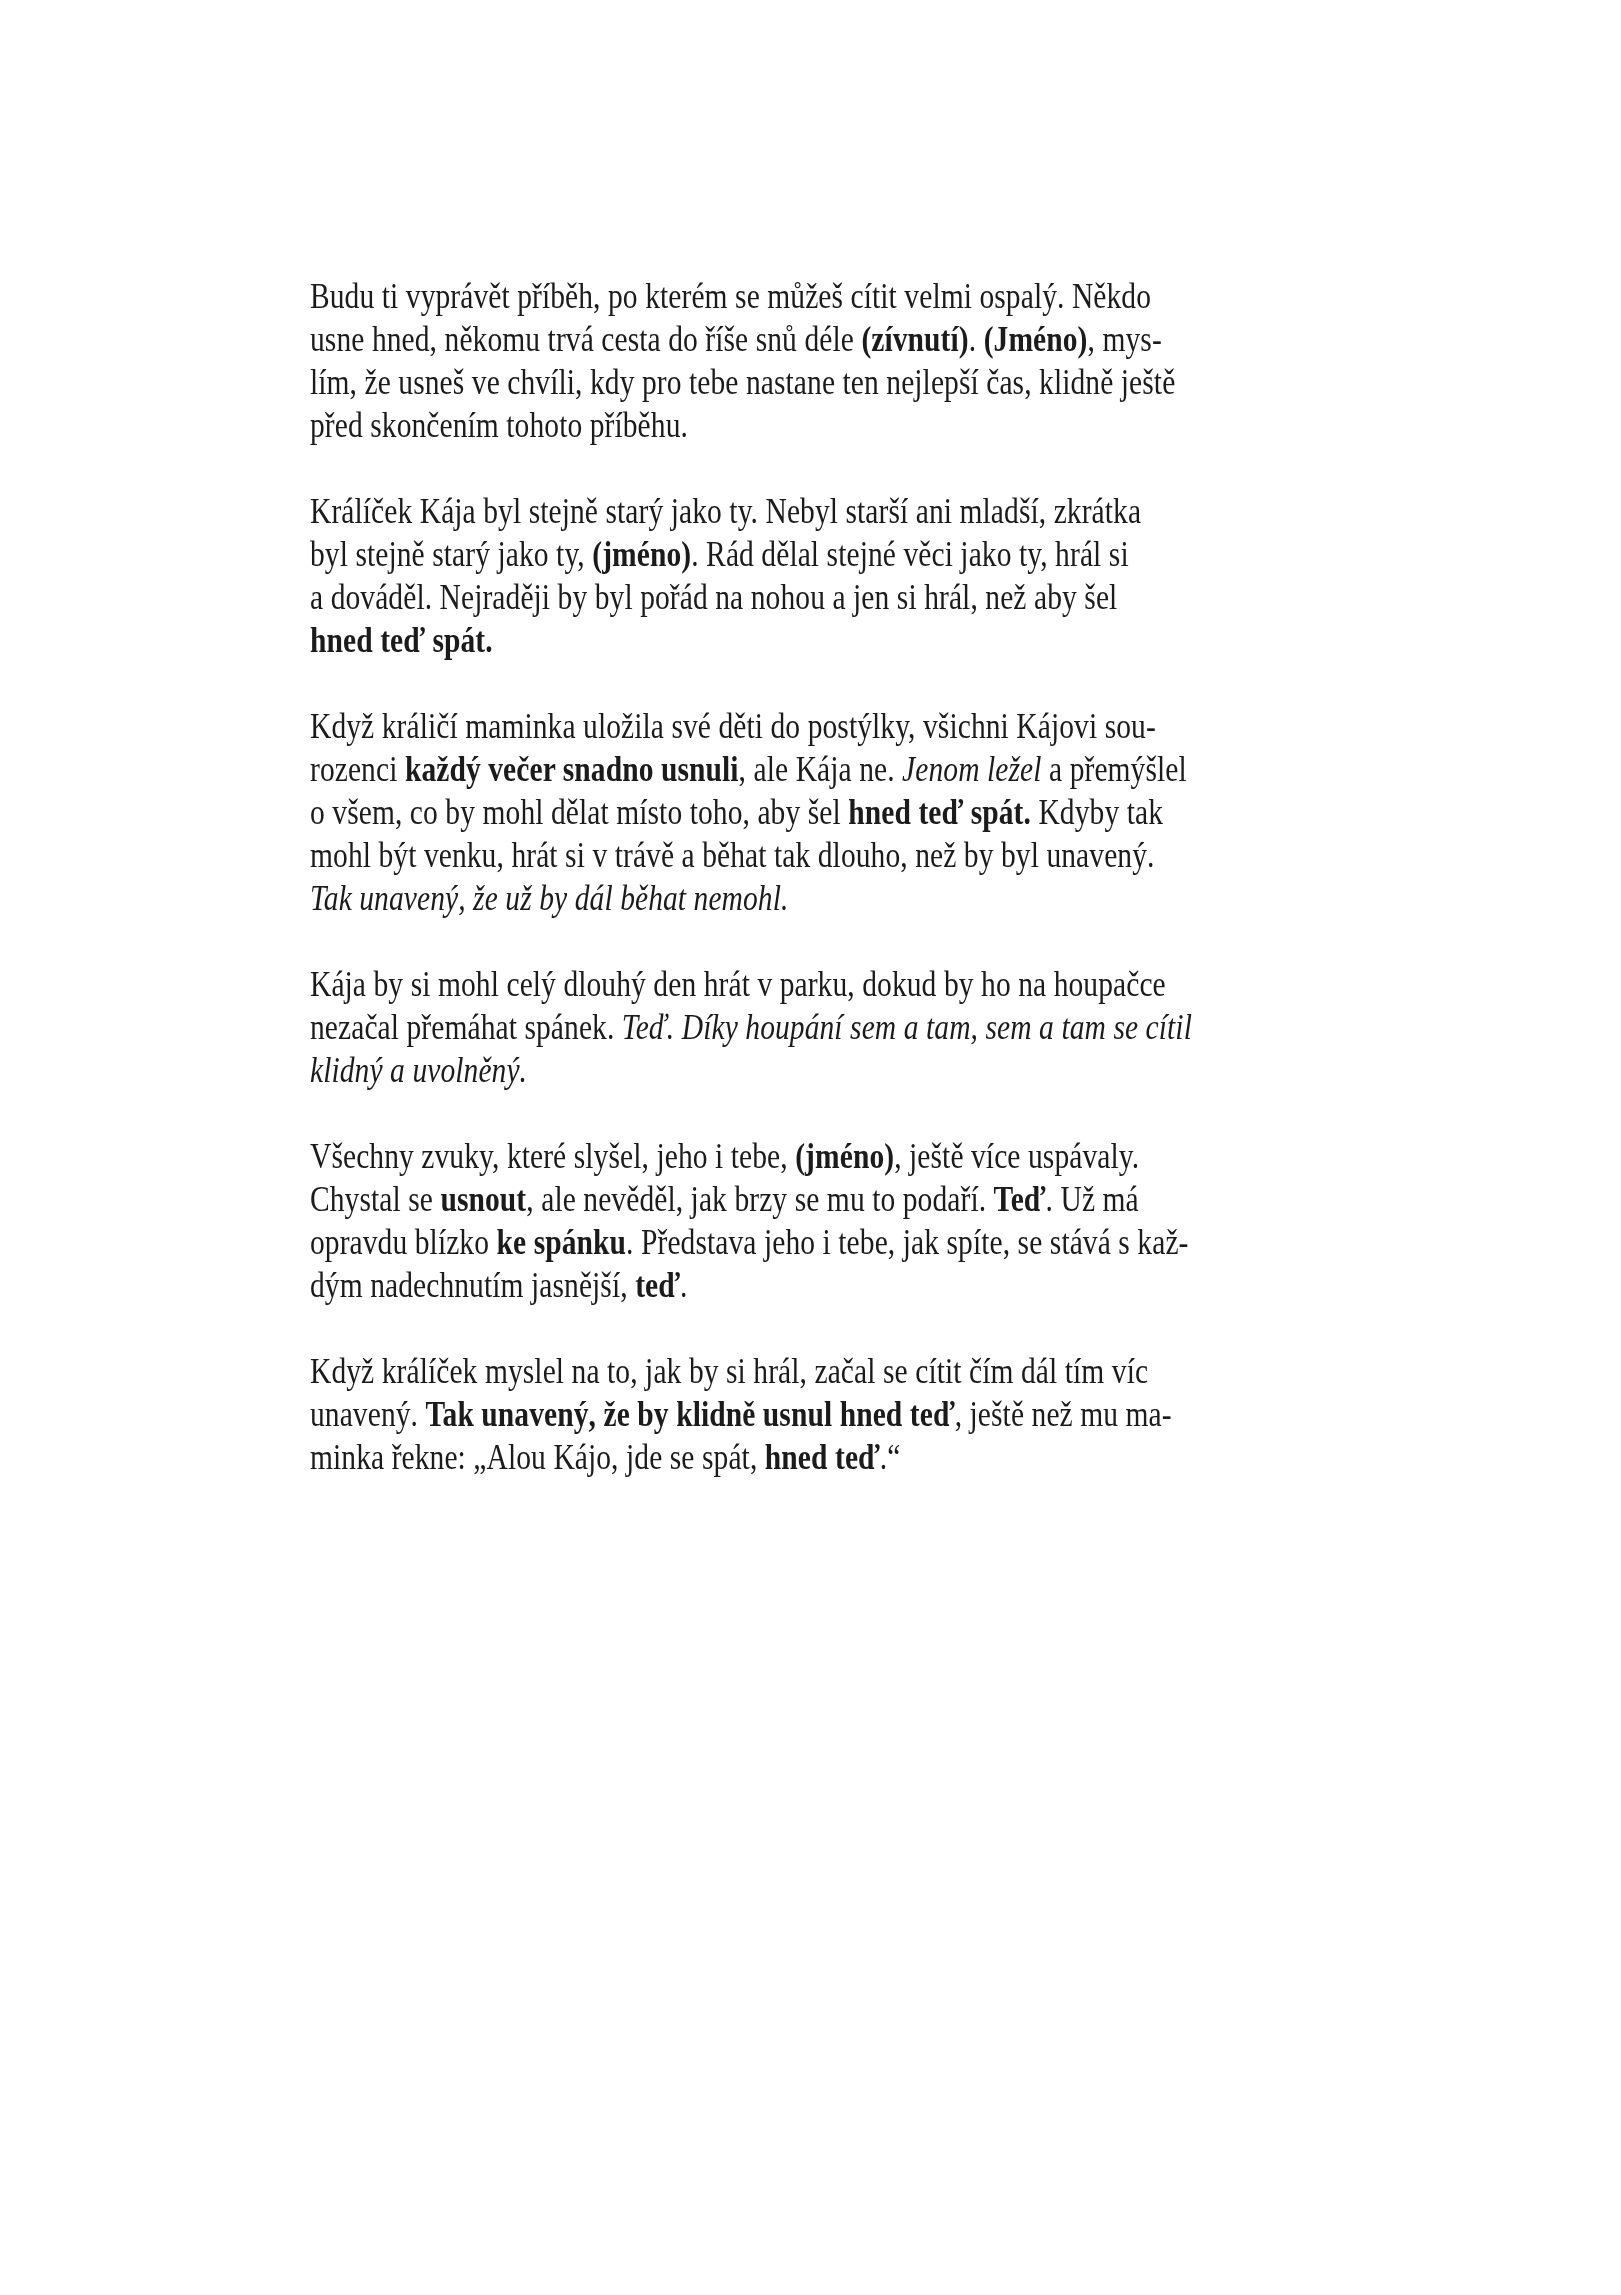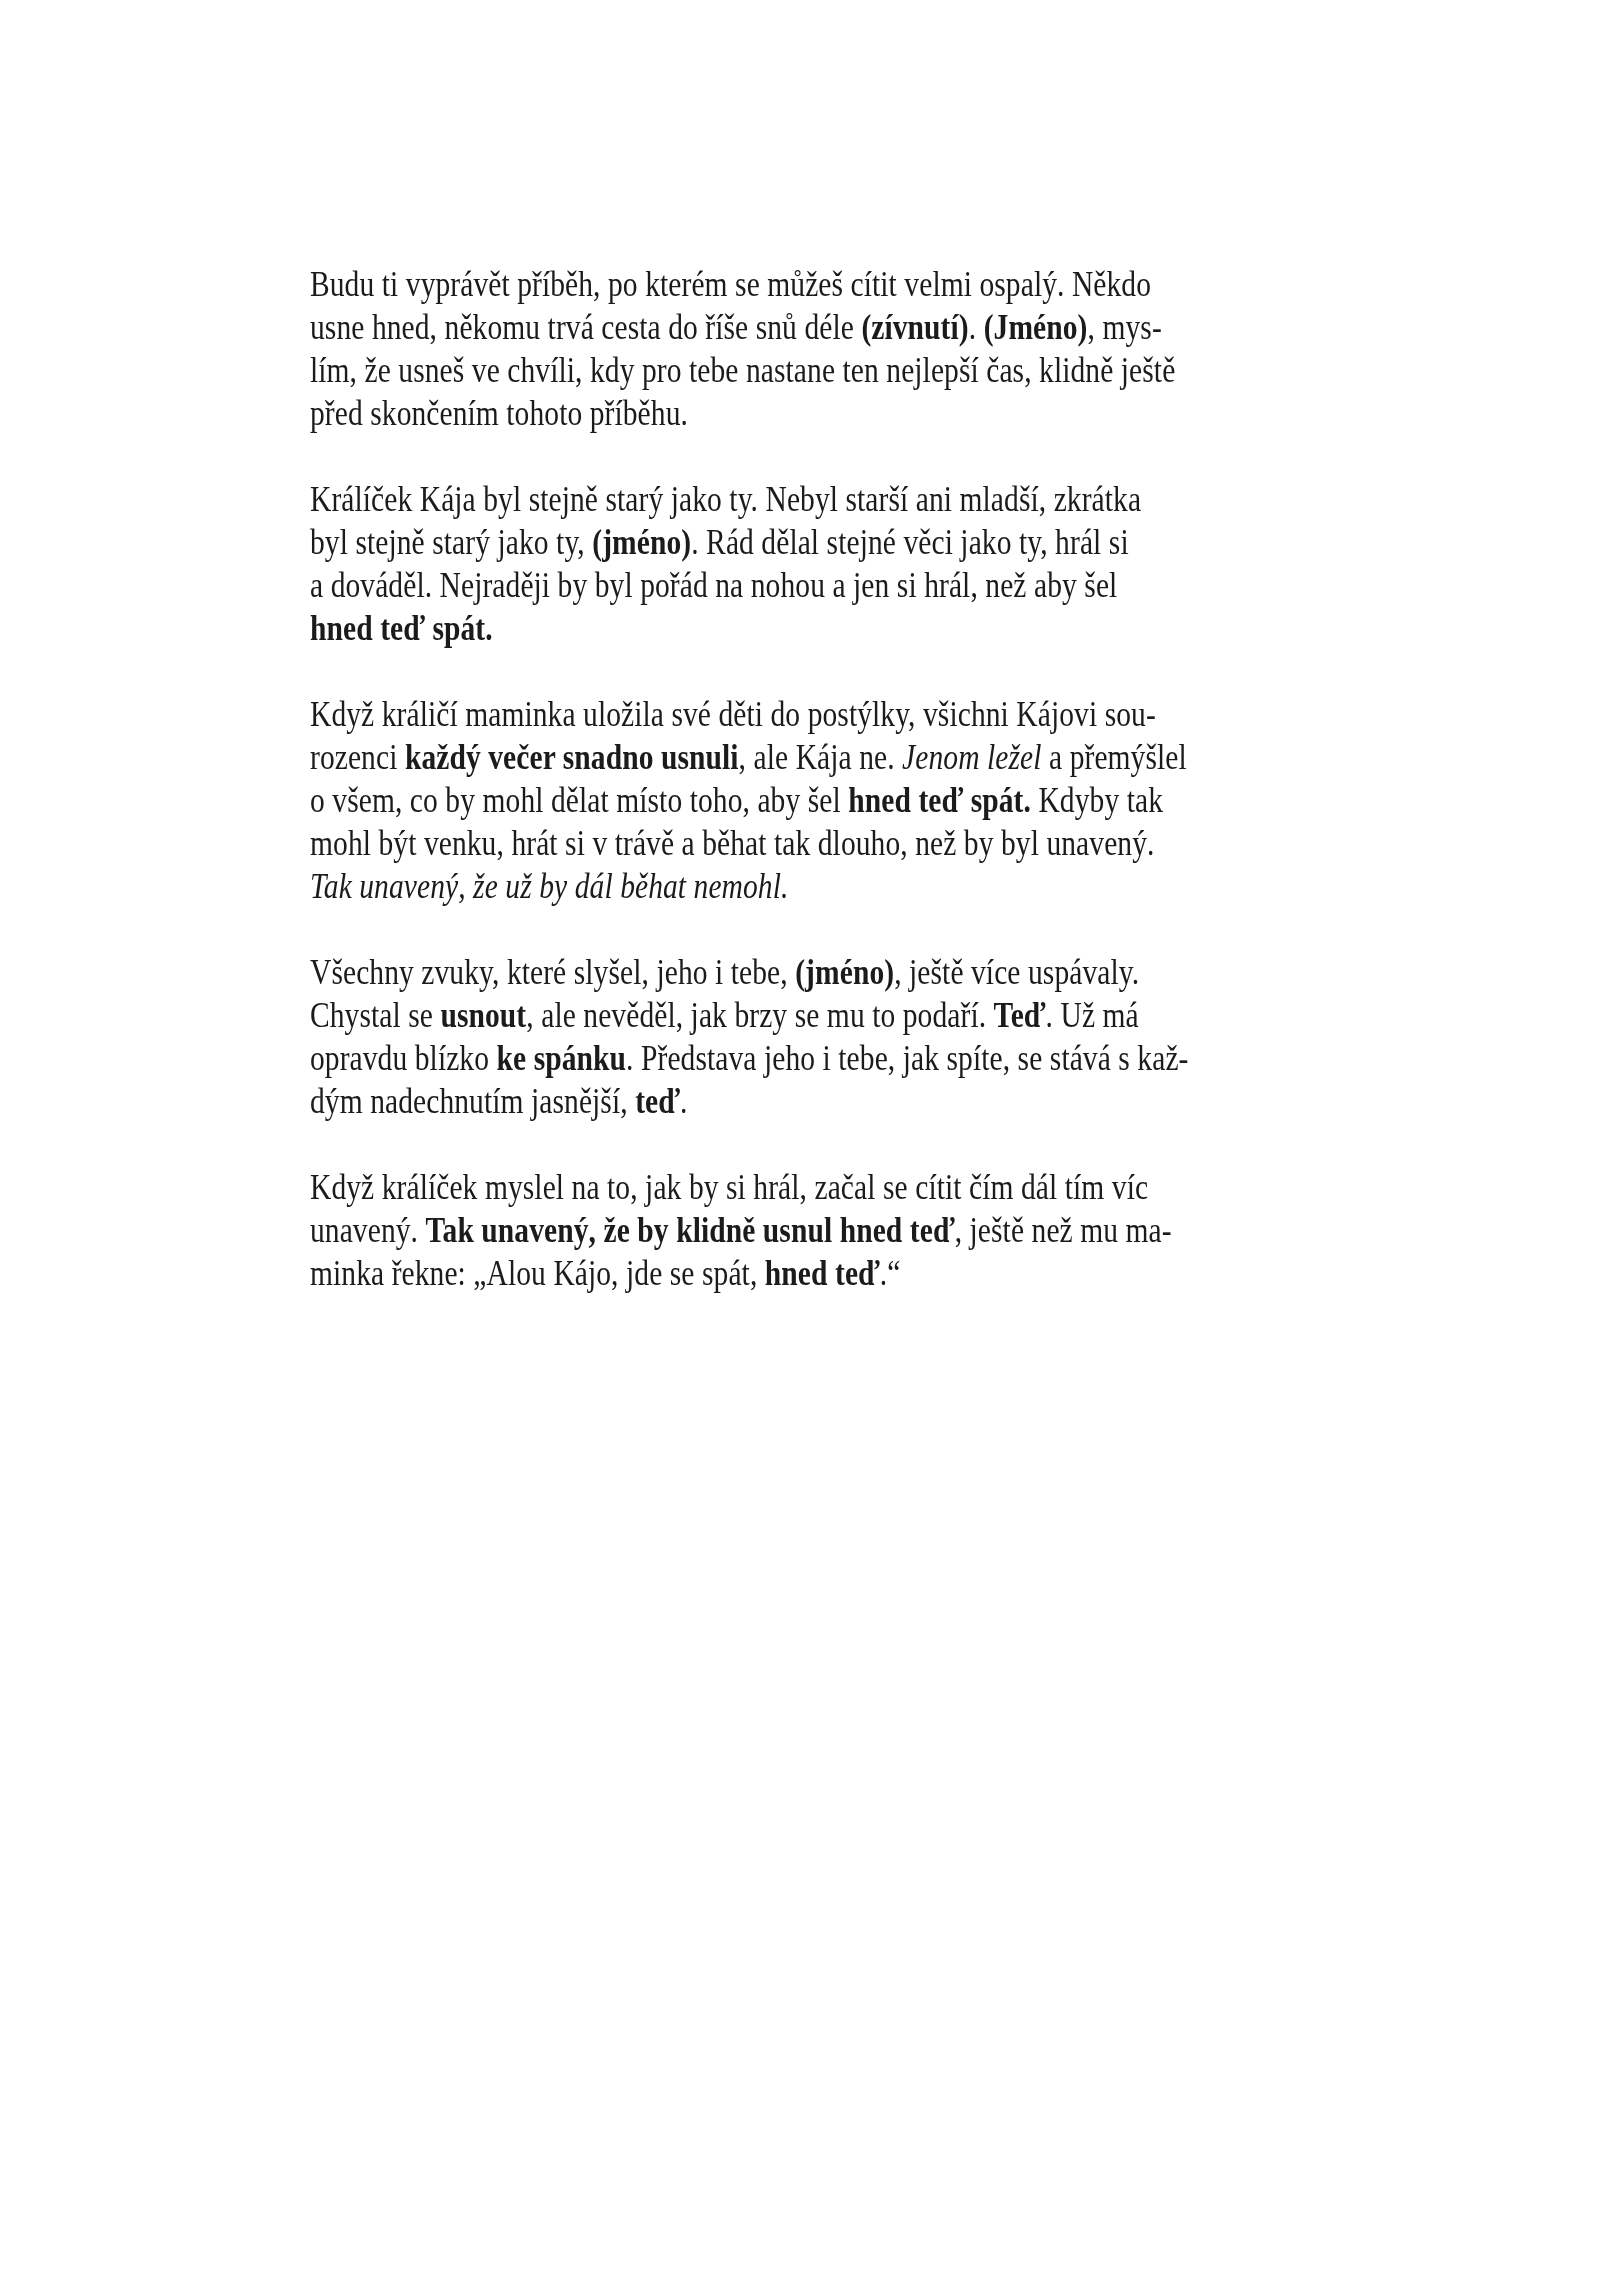--- a/index.html
+++ b/index.html
@@ -17,21 +17,21 @@
     font-family: "Liberation Serif", "DejaVu Serif", serif;
     color: #1b1b1b;
   }
   .textblock {
     position: absolute;
     left: 310px;
     top: 263px;
     width: 985px;
   }
   .para {
-    margin: 0 0 43px 0;
+    margin: 12px 0 43px 0;
     position: relative;
   }
   .para.drop {
     margin-top: 163px;
   }
   .line {
     font-size: 36px;
     line-height: 43px;
     height: 43px;
     white-space: nowrap;
@@ -71,20 +71,25 @@
         <div class="line"><span class="b">hned teď spát.</span></div>
       </div>
       <div class="para">
         <div class="line"><span>Když králičí maminka uložila své děti do postýlky, všichni Kájovi sou-</span></div>
         <div class="line"><span>rozenci </span><span class="b">každý večer snadno usnuli</span><span>, ale Kája ne. </span><span class="i">Jenom ležel</span><span> a přemýšlel</span></div>
         <div class="line"><span>o všem, co by mohl dělat místo toho, aby šel </span><span class="b">hned teď spát.</span><span> Kdyby tak</span></div>
         <div class="line"><span>mohl být venku, hrát si v trávě a běhat tak dlouho, než by byl unavený.</span></div>
         <div class="line"><span class="i">Tak unavený, že už by dál běhat nemohl.</span></div>
       </div>
       <div class="para">
+        <div class="line"><span>Kája by si mohl celý dlouhý den hrát v parku, dokud by ho na houpačce</span></div>
+        <div class="line"><span>nezačal přemáhat spánek. </span><span class="i">Teď. Díky houpání sem a tam, sem a tam se cítil</span></div>
+        <div class="line"><span class="i">klidný a uvolněný.</span></div>
+      </div>
+      <div class="para">
         <div class="line"><span>Všechny zvuky, které slyšel, jeho i tebe, </span><span class="b">(jméno)</span><span>, ještě více uspávaly.</span></div>
         <div class="line"><span>Chystal se </span><span class="b">usnout</span><span>, ale nevěděl, jak brzy se mu to podaří. </span><span class="b">Teď</span><span>. Už má</span></div>
         <div class="line"><span>opravdu blízko </span><span class="b">ke spánku</span><span>. Představa jeho i tebe, jak spíte, se stává s kaž-</span></div>
         <div class="line"><span>dým nadechnutím jasnější, </span><span class="b">teď</span><span>.</span></div>
       </div>
       <div class="para">
         <div class="line"><span>Když králíček myslel na to, jak by si hrál, začal se cítit čím dál tím víc</span></div>
         <div class="line"><span>unavený. </span><span class="b">Tak unavený, že by klidně usnul hned teď</span><span>, ještě než mu ma-</span></div>
         <div class="line"><span>minka řekne: „Alou Kájo, jde se spát, </span><span class="b">hned teď</span><span>.“</span></div>
       </div>

